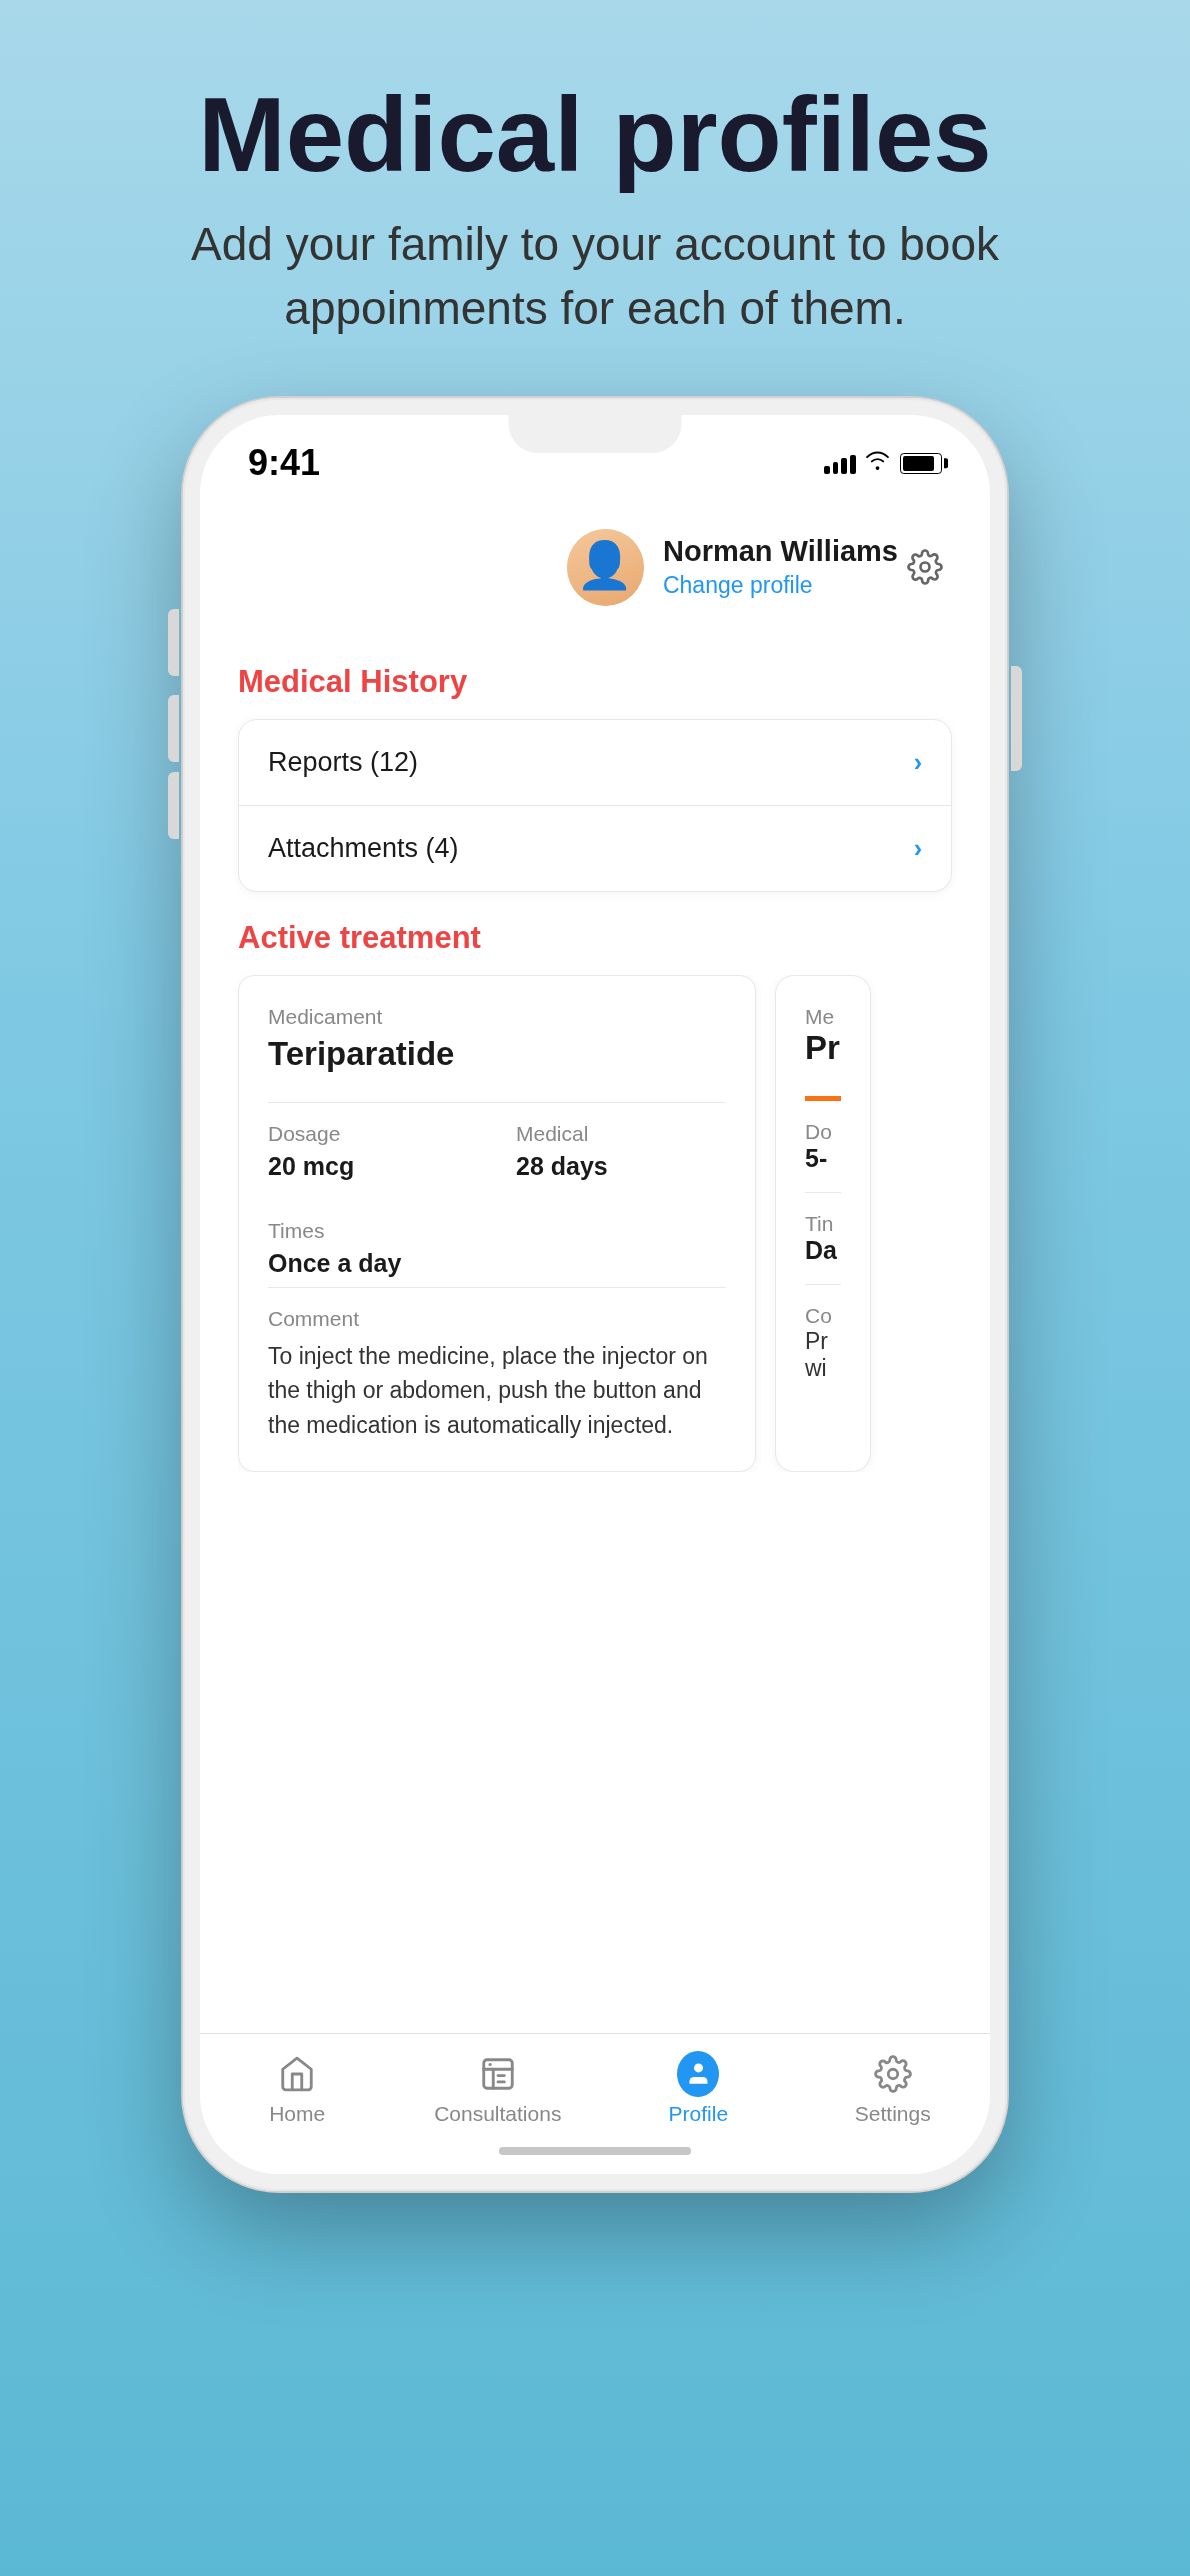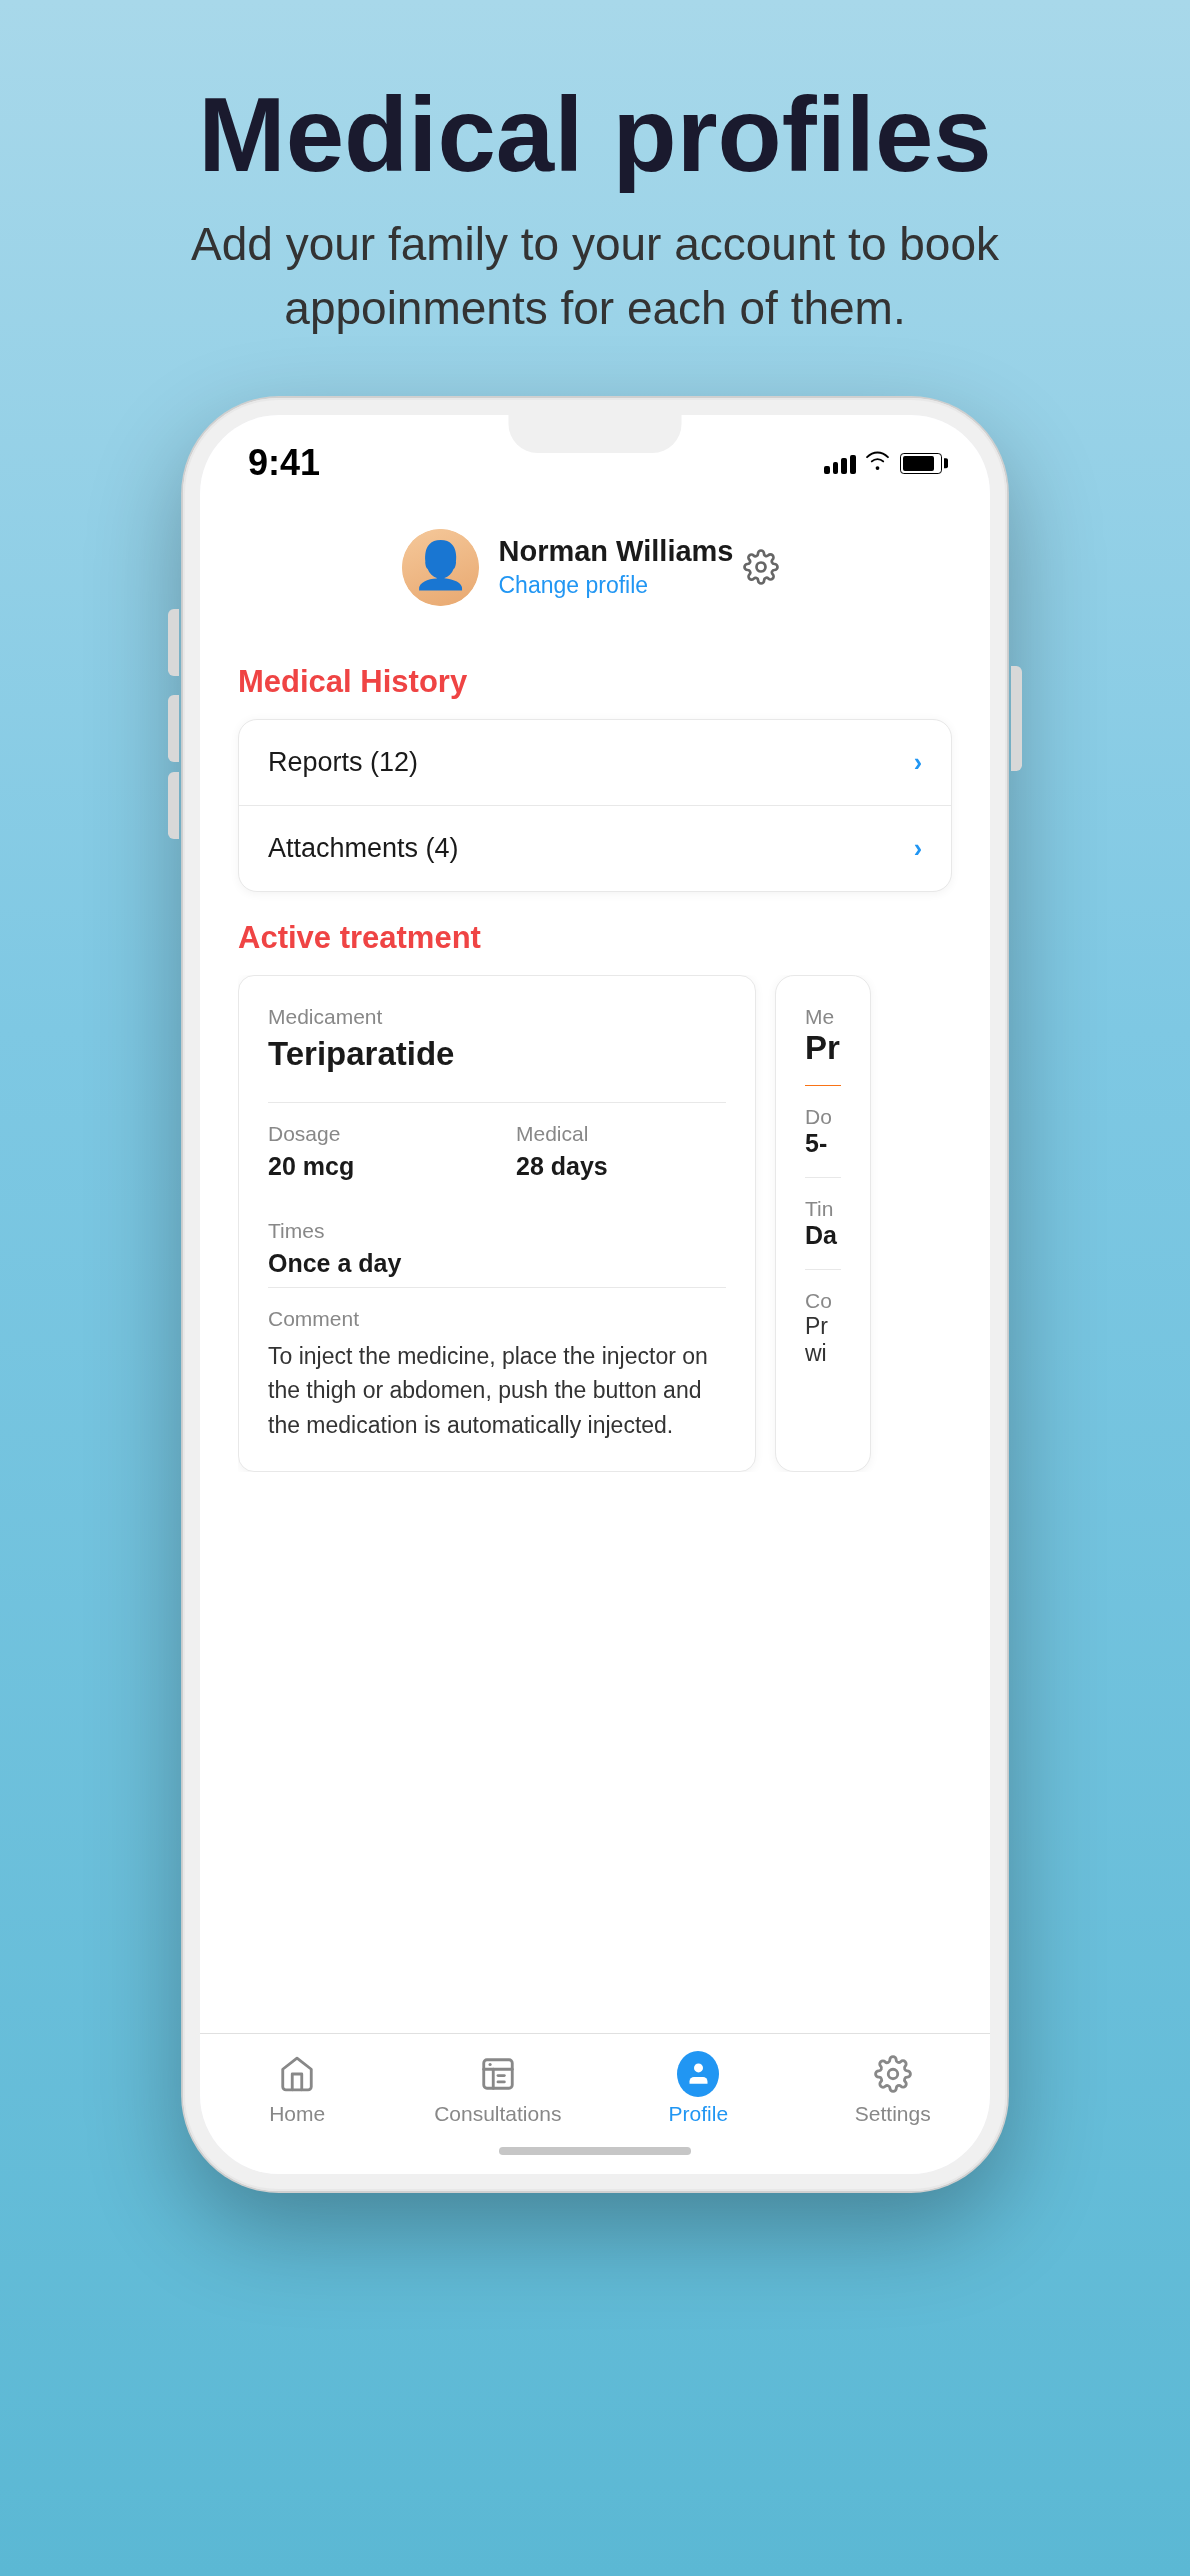--- a/index.html
+++ b/index.html
@@ -171,21 +171,21 @@
       background: #fff;
       min-height: 1533px;
       overflow: hidden;
     }
 
     
     .profile-header {
       background: #fff;
       padding: 29px 38px;
       display: flex;
-      justify-content: center;
+      justify-content: flex-end;
       align-items: center;
     }
 
     .profile-info {
       display: flex;
       align-items: center;
       gap: 19px;
     }
 
     .avatar {
@@ -555,21 +555,21 @@
 
             <div class="med-comment-section">
               <div class="med-comment-label">Comment</div>
               <div class="med-comment-text">To inject the medicine, place the injector on the thigh or abdomen, push the button and the medication is automatically injected.</div>
             </div>
           </div>
 
           <div class="treatment-card-partial">
             <div class="partial-text">Me</div>
             <div class="partial-name">Pr</div>
-            <div style="border-top: 1px solid #f97316; margin-top: 18px; padding-top: 19px;">
+            <div style="border-top: 5px solid #f97316; margin-top: 29px; padding-top: 19px;">
               <div class="partial-text">Do</div>
               <div class="partial-val">5-</div>
             </div>
             <div style="border-top: 1px solid #e8e8e8; margin-top: 19px; padding-top: 19px;">
               <div class="partial-text">Tin</div>
               <div class="partial-val">Da</div>
             </div>
             <div style="border-top: 1px solid #e8e8e8; margin-top: 19px; padding-top: 19px;">
               <div class="partial-text">Co</div>
               <div class="partial-text" style="font-size: 23px; color: #333;">Pr<br>wi</div>

